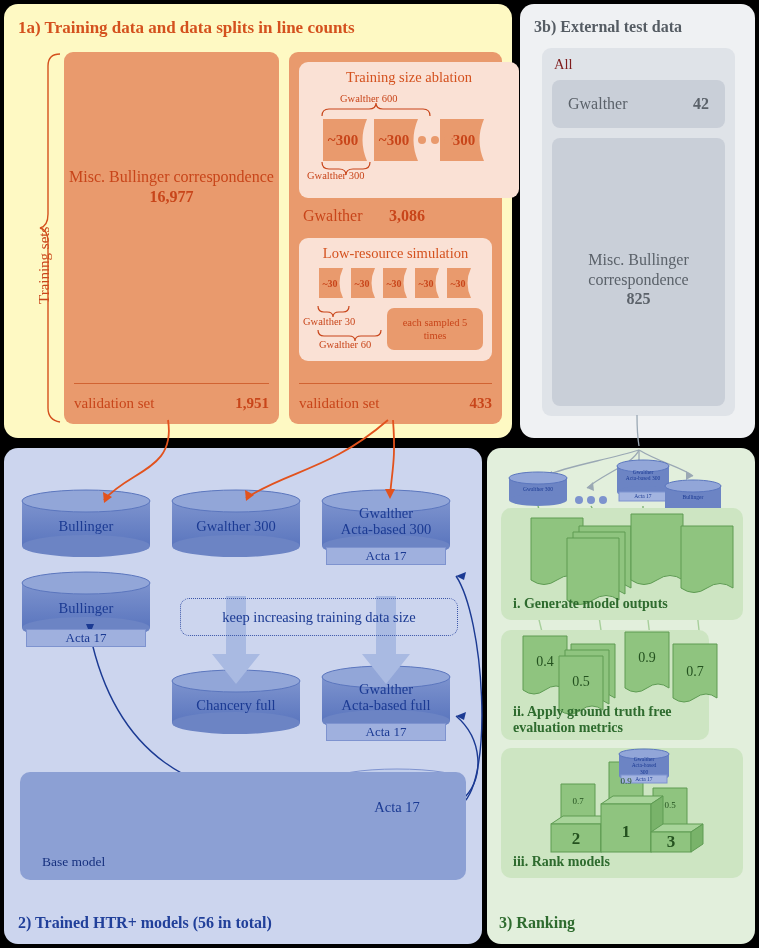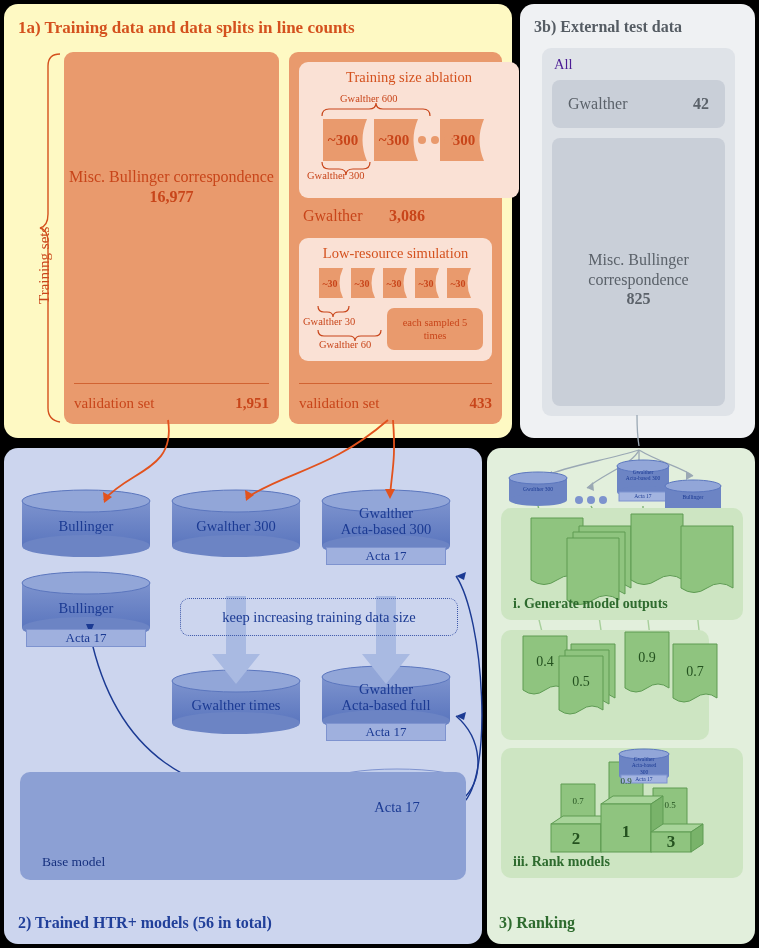--- a/index.html
+++ b/index.html
@@ -59,21 +59,21 @@
                  line-height:1.25; padding:2px 4px; }
 
   .rot-label { position:absolute; transform:rotate(-90deg); transform-origin:left top;
                font-size:15px; color:#C8451A; white-space:nowrap; }
 
   
   #panel-1b { left:520px; top:4px; width:235px; height:434px; background:#EFF1F3; }
   #t1b { position:absolute; left:14px; top:14px; }
   #all-box { position:absolute; left:22px; top:44px; width:193px; height:368px;
              background:#DFE3E8; border-radius:9px; }
-  #all-lbl { position:absolute; left:12px; top:8px; font-size:14.5px; color:#4c1d95; }
+  #all-lbl { position:absolute; left:12px; top:8px; font-size:14.5px; color:#7f1d1d; }
   #gw-test { position:absolute; left:10px; top:32px; right:10px; height:48px;
              background:#C9CFD8; border-radius:8px; display:flex; align-items:center;
              justify-content:space-between; padding:0 16px; color:#5B626A; font-size:16px; }
   #bull-test { position:absolute; left:10px; top:90px; right:10px; bottom:10px;
                background:#C9CFD8; border-radius:8px; color:#5B626A; }
   .grey-num { font-weight:bold; }
 
   
   #panel-2 { left:4px; top:448px; width:478px; height:496px; background:#CCD5EE; }
   #t2 { position:absolute; left:14px; bottom:12px; }
@@ -301,21 +301,21 @@
     <span>Acta-based 300</span>
   </div>
   <div class="acta-strip" style="left:322px; top:99px; width:120px; height:18px; padding-top:1px;">Acta 17</div>
 
   <div class="cyl" style="left:18px; top:135px; width:128px; height:45px;">
     <span class="txt">Bullinger</span>
   </div>
   <div class="acta-strip" style="left:22px; top:181px; width:120px; height:18px; padding-top:1px;">Acta 17</div>
 
   <div class="cyl" style="left:168px; top:233px; width:128px; height:42px;">
-    <span class="txt">Gwalther times</span>
+    <span class="txt">Chancery full</span>
   </div>
   <div class="cyl" style="left:318px; top:224px; width:128px; height:50px; flex-direction:column; justify-content:center;">
     <span>Gwalther</span>
     <span>Acta-based full</span>
   </div>
   <div class="acta-strip" style="left:322px; top:275px; width:120px; height:18px; padding-top:1px;">Acta 17</div>
 
   <div class="dash-box" style="left:168px; top:150px; width:278px; height:38px;margin-left:8px;">keep increasing training data size</div>
 
   <div class="cyl" style="left:328px; top:332px; width:130px; height:48px;">
@@ -423,20 +423,24 @@
       <path d="M70,14 h44 v54 q-11,-8 -22,0 q-11,8 -22,0 z" fill="#8FC47F" stroke="#5E9B53"></path>
       <path d="M64,20 h44 v54 q-11,-8 -22,0 q-11,8 -22,0 z" fill="#8FC47F" stroke="#5E9B53"></path>
       <path d="M58,26 h44 v54 q-11,-8 -22,0 q-11,8 -22,0 z" fill="#8FC47F" stroke="#5E9B53"></path>
       <path d="M124,2 h44 v56 q-11,-8 -22,0 q-11,8 -22,0 z" fill="#8FC47F" stroke="#5E9B53"></path>
       <path d="M172,14 h44 v54 q-11,-8 -22,0 q-11,8 -22,0 z" fill="#8FC47F" stroke="#5E9B53"></path>
     </svg>
     <div style="position:absolute; left:22px; top:24px; width:44px; text-align:center; font-size:14px; color:#24521F;">0.4</div>
     <div style="position:absolute; left:58px; top:44px; width:44px; text-align:center; font-size:14px; color:#24521F;">0.5</div>
     <div style="position:absolute; left:124px; top:20px; width:44px; text-align:center; font-size:14px; color:#24521F;">0.9</div>
     <div style="position:absolute; left:172px; top:34px; width:44px; text-align:center; font-size:14px; color:#24521F;">0.7</div>
+    <div class="gstep" style="bottom:4px;">
+      <span>ii. Apply ground truth free</span><br>
+      <span>evaluation metrics</span>
+    </div>
   </div>
 
   <div class="gbox" id="g-iii">
     <svg width="242" height="130">
 
       <path d="M60,36 h34 v44 q-8,-6 -17,0 q-8,6 -17,0 z" fill="#8FC47F" stroke="#5E9B53"></path>
       <path d="M108,14 h34 v58 q-8,-6 -17,0 q-8,6 -17,0 z" fill="#8FC47F" stroke="#5E9B53"></path>
       <path d="M152,40 h34 v46 q-8,-6 -17,0 q-8,6 -17,0 z" fill="#8FC47F" stroke="#5E9B53"></path>
 
       <g stroke="#5E9B53">

